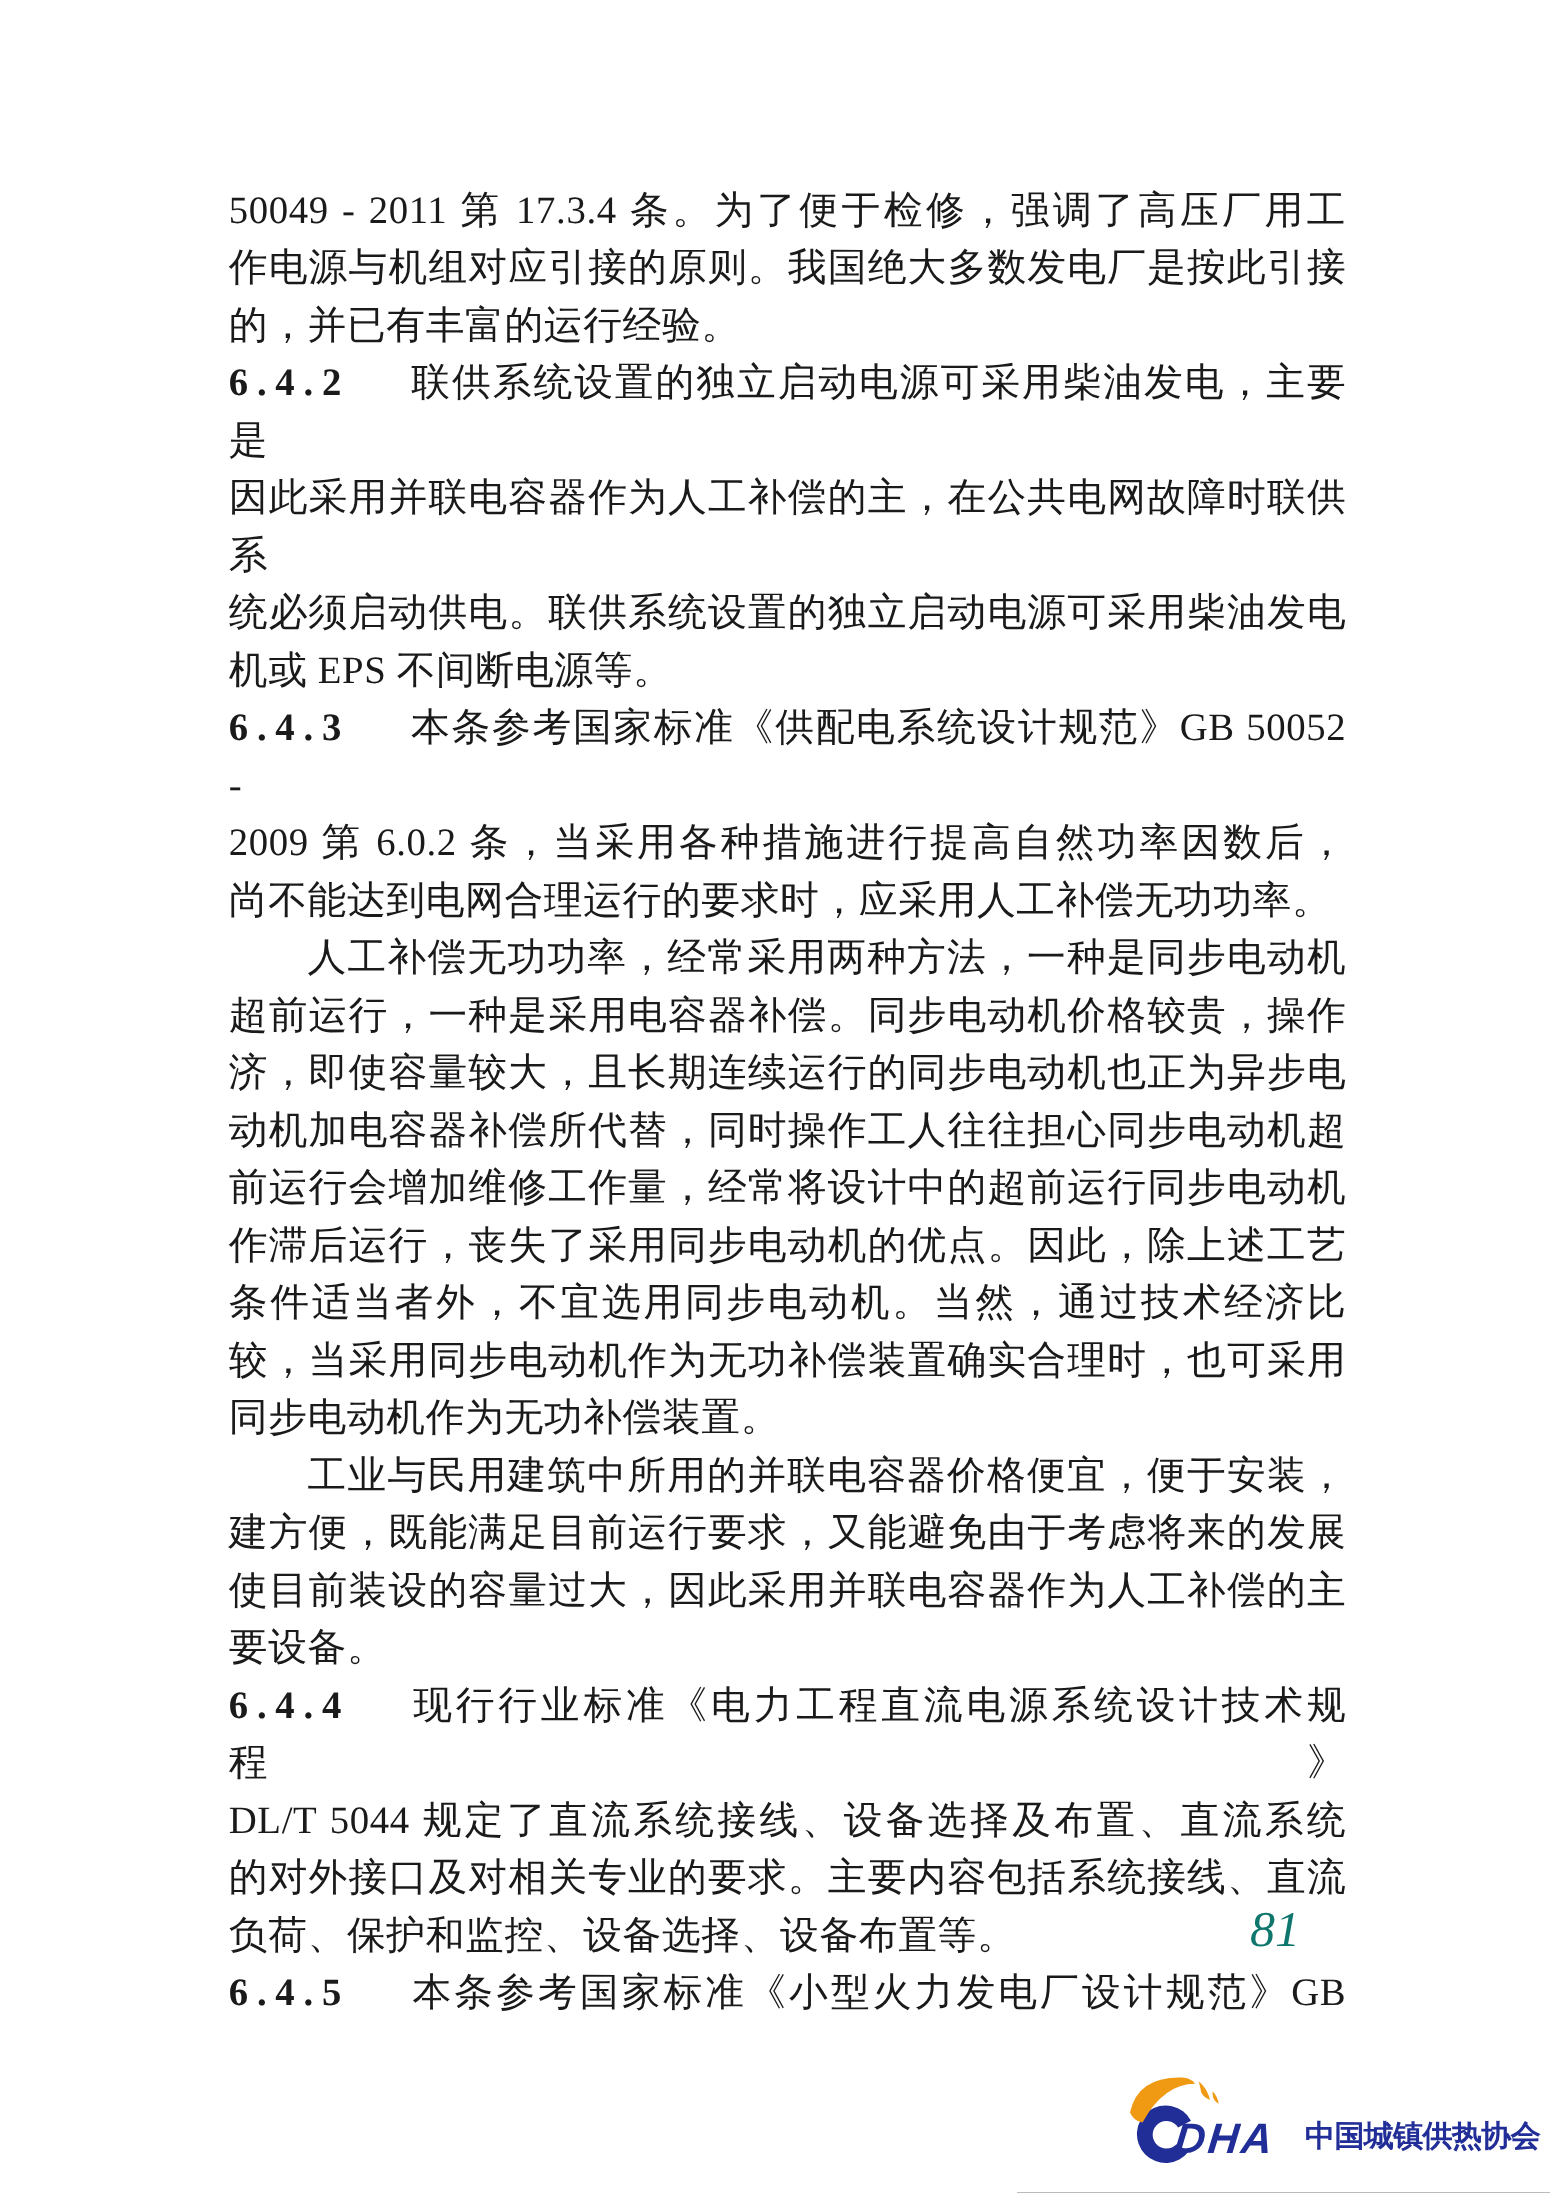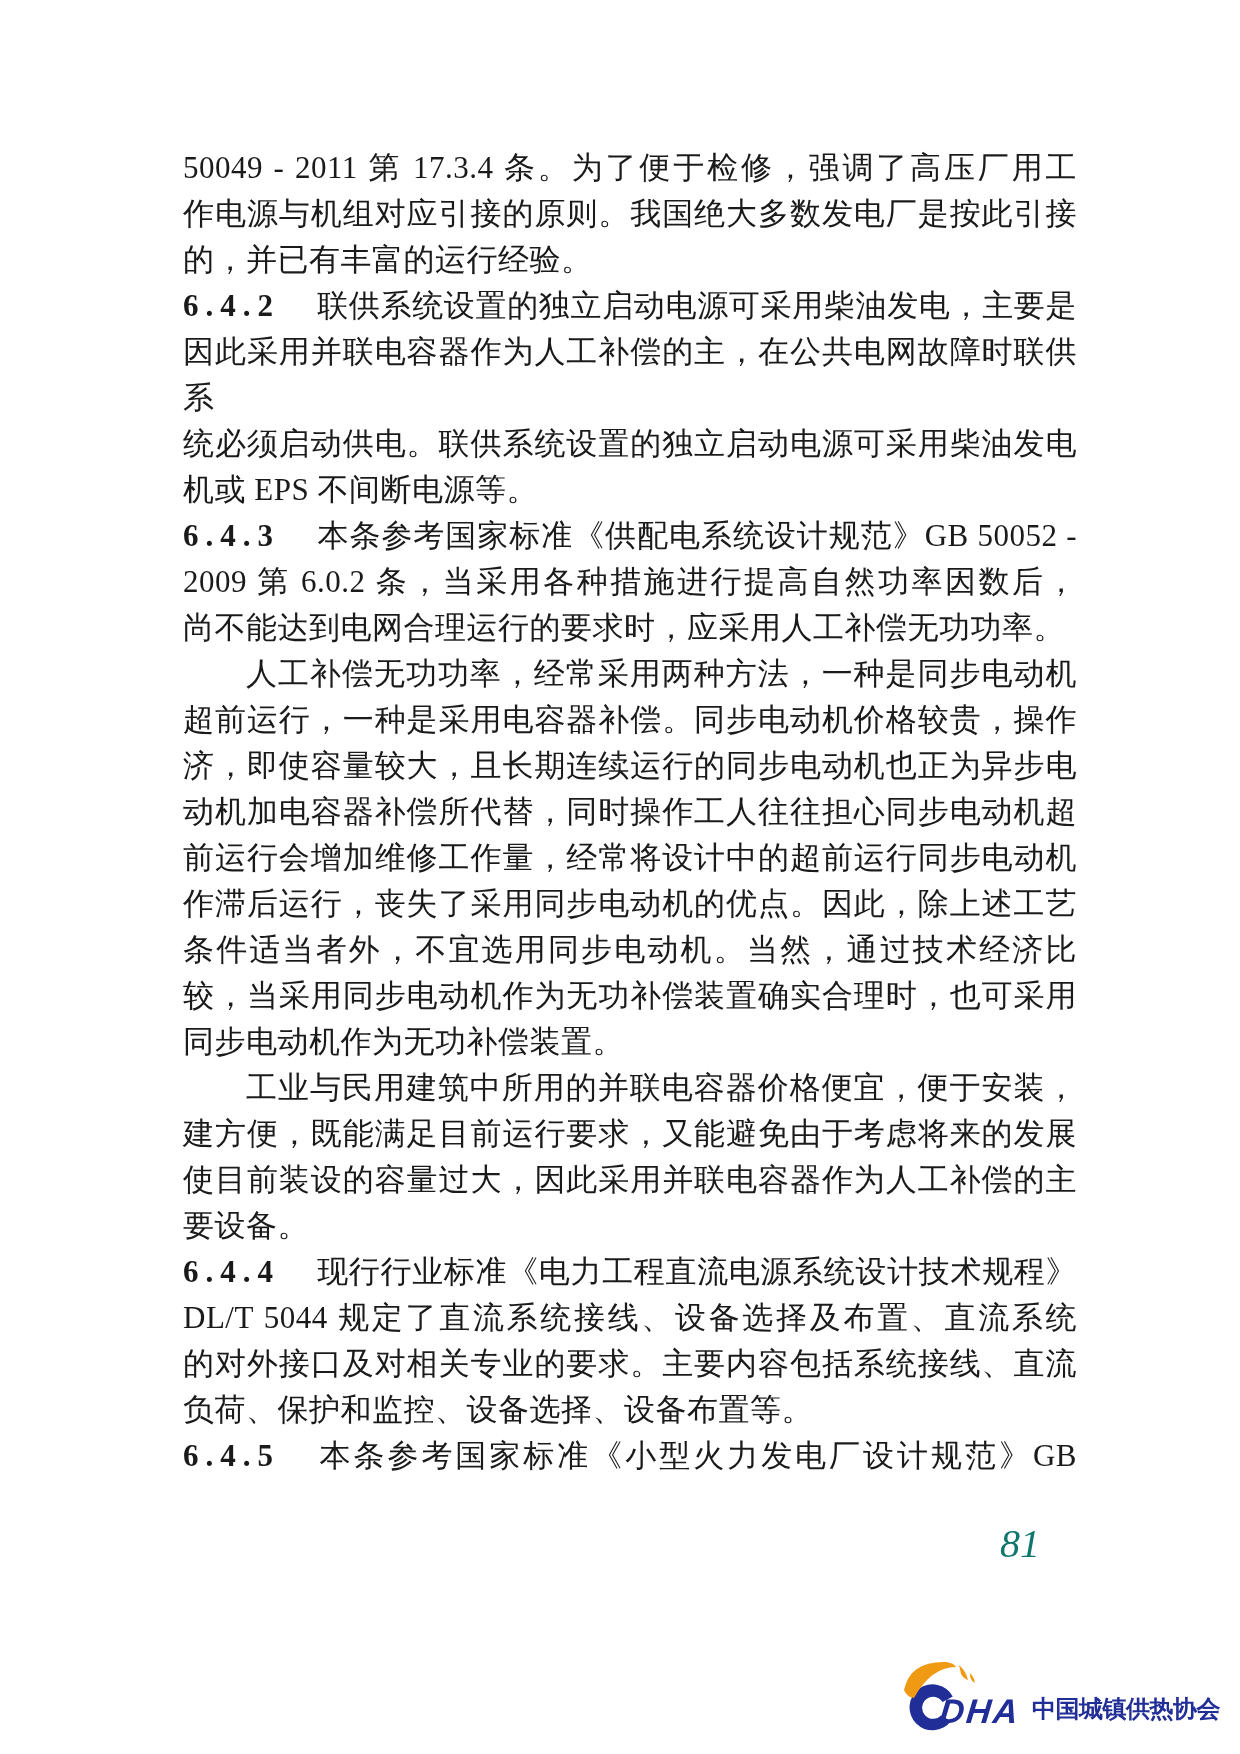--- a/index.html
+++ b/index.html
@@ -21,21 +21,21 @@
     line-height:46px;
     letter-spacing:0.5px;
     text-align:justify;
     text-align-last:justify;
   }
   .line.end { text-align-last:left; }
   .line.indent { text-indent:63px; }
   .line b.num {
     font-weight:bold;
     letter-spacing:7px;
-    margin-right:37px;
+    margin-right:48px;
   }
   .page-number {
     position:absolute;
     left:1000px; top:1520px;
     font-style:italic;
     font-size:40px;
     color:#0f766e;
   }
   .logo {
     position:absolute;
@@ -48,21 +48,21 @@
   }
   .logo .dha {
     position:absolute; left:42px; top:36px;
     font-family:"Liberation Sans",sans-serif;
     font-weight:bold; font-style:italic;
     font-size:34px;
     letter-spacing:2px;
     transform:skewX(-6deg);
   }
   .logo .org {
-    position:absolute; left:134px; top:37px;
+    position:absolute; left:146px; top:37px;
     font-family:"Liberation Sans",sans-serif;
     font-weight:bold;
     font-size:24px;
     letter-spacing:-0.5px;
     white-space:nowrap;
   }
 </style>
 </head>
 <body>
 

